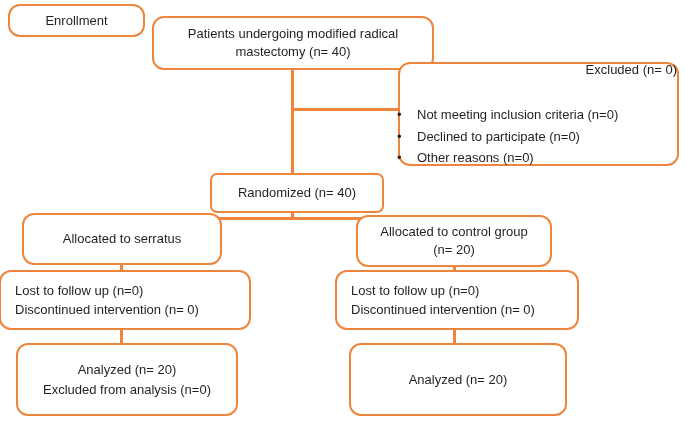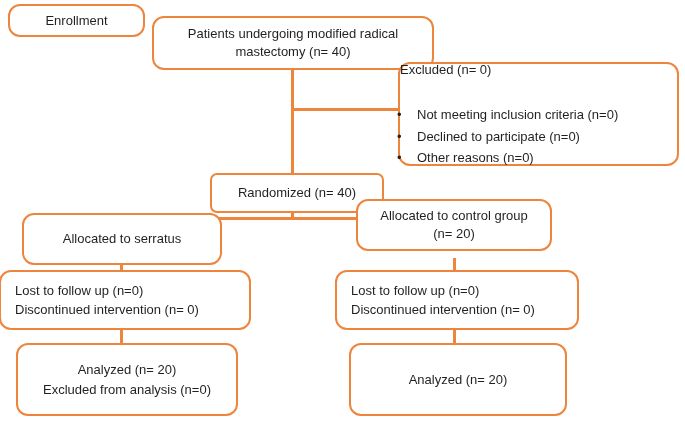--- a/index.html
+++ b/index.html
@@ -52,21 +52,21 @@
     background: #ED853C;
     z-index: 1;
   }
   .conn.h { height: 2.5px; }
   .conn.v { width: 2.5px; }
 
   
   .excl-title {
     display: block;
     width: 100%;
-    text-align: left;
+    text-align: right;
     margin-bottom: 25px;
   }
   .excl-list {
     margin: 0;
     padding: 0 0 0 34px;
     list-style: none;
     width: 100%;
     text-align: left;
   }
   .excl-list li {
@@ -121,21 +121,21 @@
   </div>
 
   <div class="box" style="left:210px; top:173px; width:174px; height:40px;border-radius:7px;">
     <span class="line">Randomized (n= 40)</span>
   </div>
 
   <div class="box tight" style="left:22px; top:213px; width:200px; height:52px;">
     <span class="line">Allocated to serratus</span>
   </div>
 
-  <div class="box tight" style="left:356px; top:199px; width:196px; height:52px;">
+  <div class="box tight" style="left:356px; top:215px; width:196px; height:52px;">
     <span class="line">Allocated to control group</span>
     <span class="line">(n= 20)</span>
   </div>
 
   <div class="box spaced left-align" style="left:-1px; top:270px; width:252px; height:60px;">
     <span class="line">Lost to follow up (n=0)</span>
     <span class="line">Discontinued intervention (n= 0)</span>
   </div>
 
   <div class="box spaced left-align" style="left:335px; top:270px; width:244px; height:60px;">

